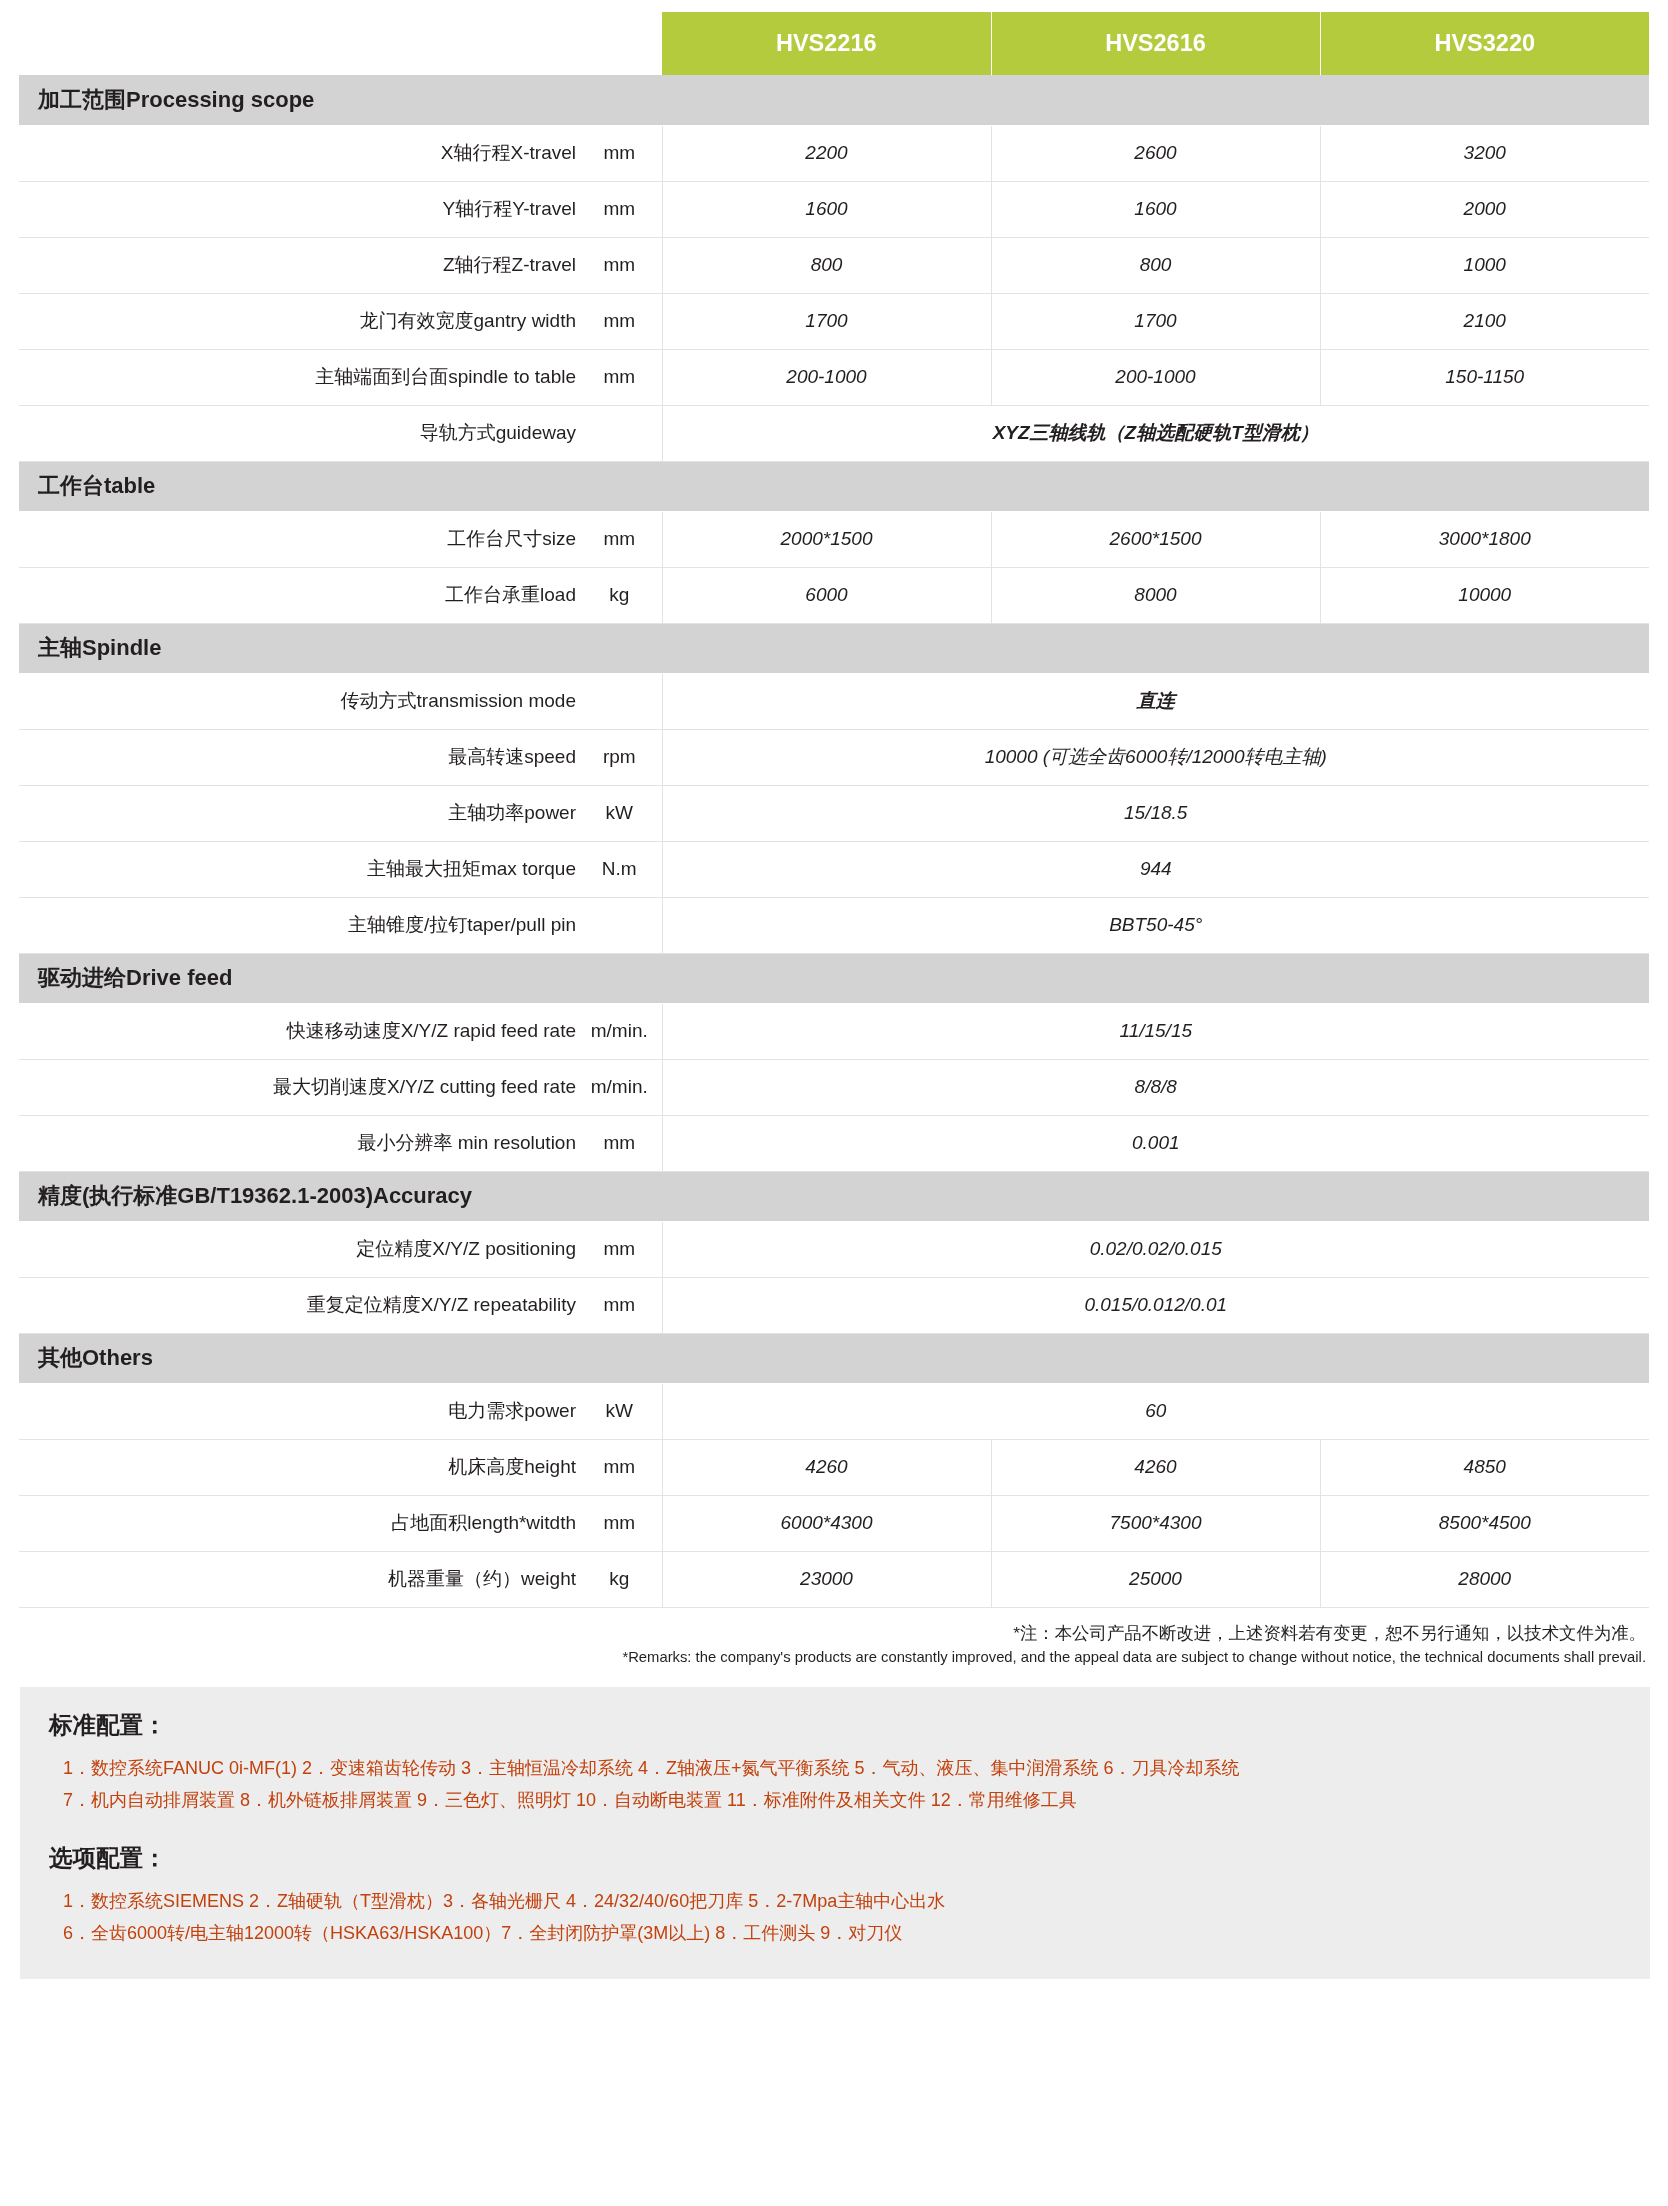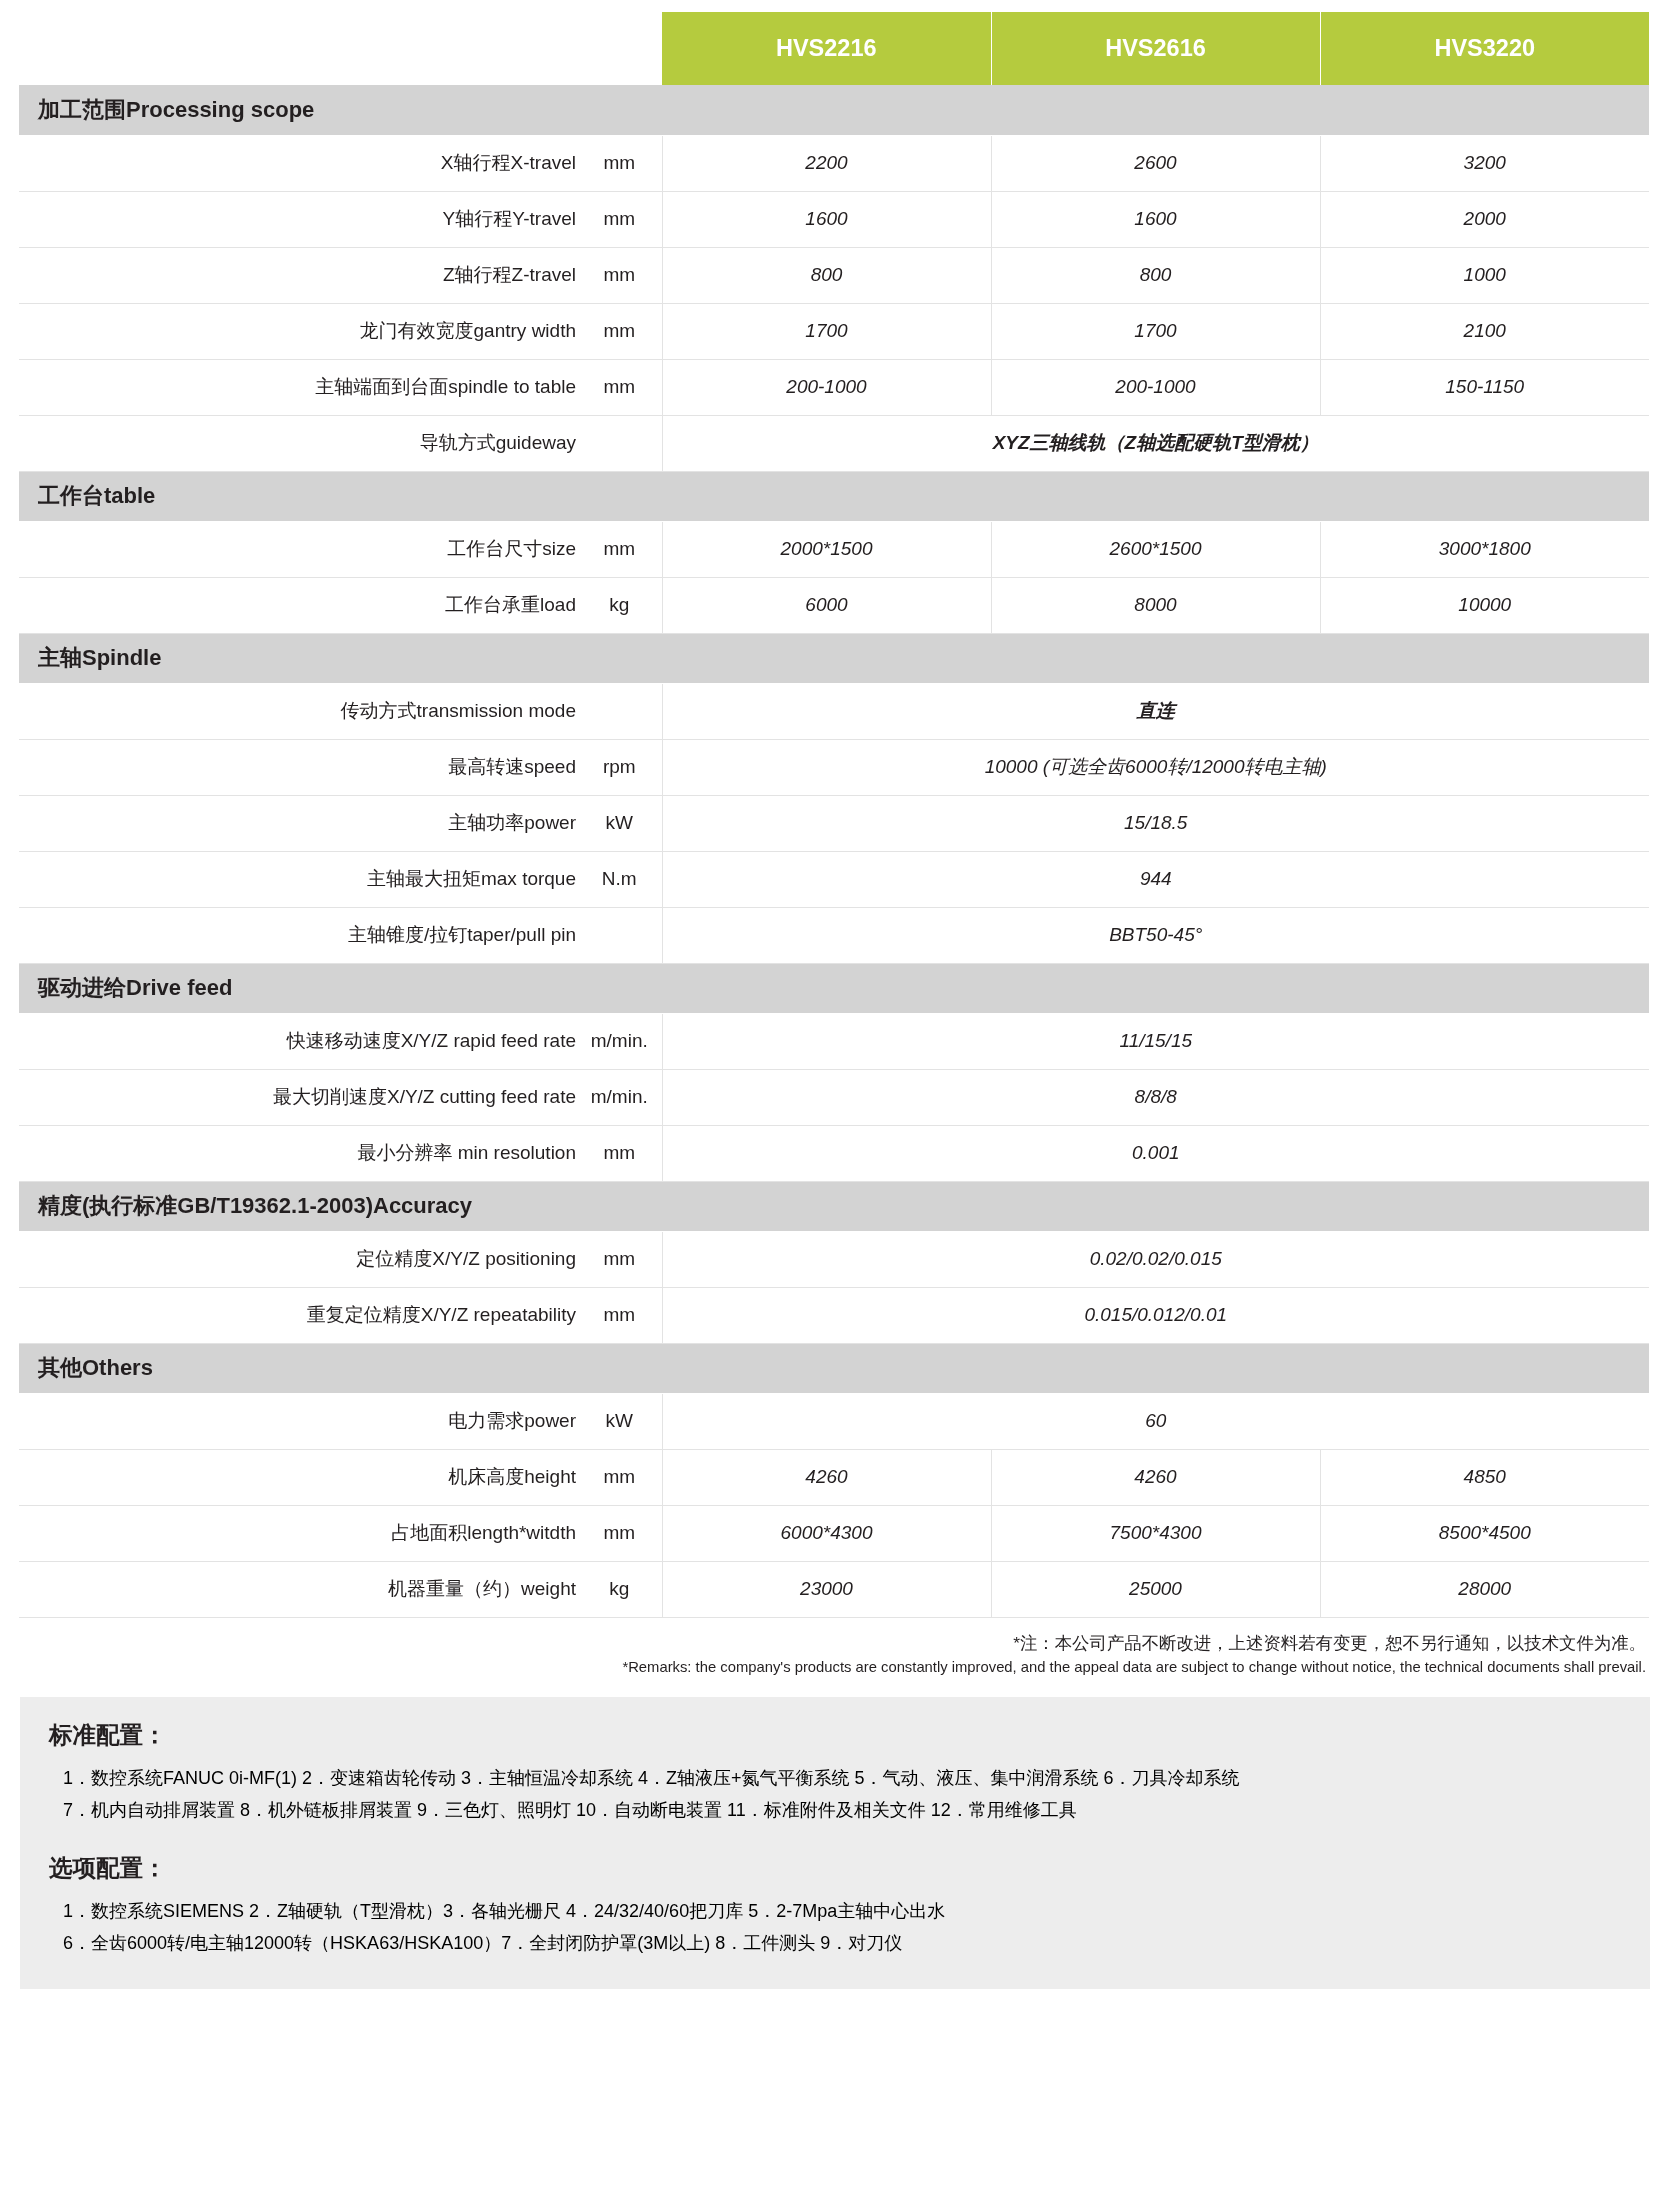--- a/index.html
+++ b/index.html
@@ -26,21 +26,21 @@
   table.spec col.c-label { width: 558px; }
   table.spec col.c-unit  { width: 85px; }
   table.spec col.c-m1    { width: 329px; }
   table.spec col.c-m2    { width: 329px; }
   table.spec col.c-m3    { width: 329px; }
 
   
   tr.head td {
     background: #ffffff;
     border: none;
-    height: 73px;
+    height: 63px;
   }
   tr.head td.model {
     background: #b5cb3e;
     color: #ffffff;
     font-size: 23.5px;
     font-weight: bold;
     text-align: center;
     vertical-align: middle;
     border-right: 1.7px solid #ffffff;
   }
@@ -111,21 +111,21 @@
   }
   .config-title {
     font-size: 23.5px;
     font-weight: bold;
     color: #231f20;
     margin-bottom: 12px;
   }
   .config-title.second { margin-top: 26px; }
   .config-line {
     font-size: 18px;
-    color: #000000;
+    color: #c2410c;
     line-height: 1.75;
     padding-left: 14px;
   }
 </style>
 </head>
 <body>
 
 <div class="page">
 
   <table class="spec">

